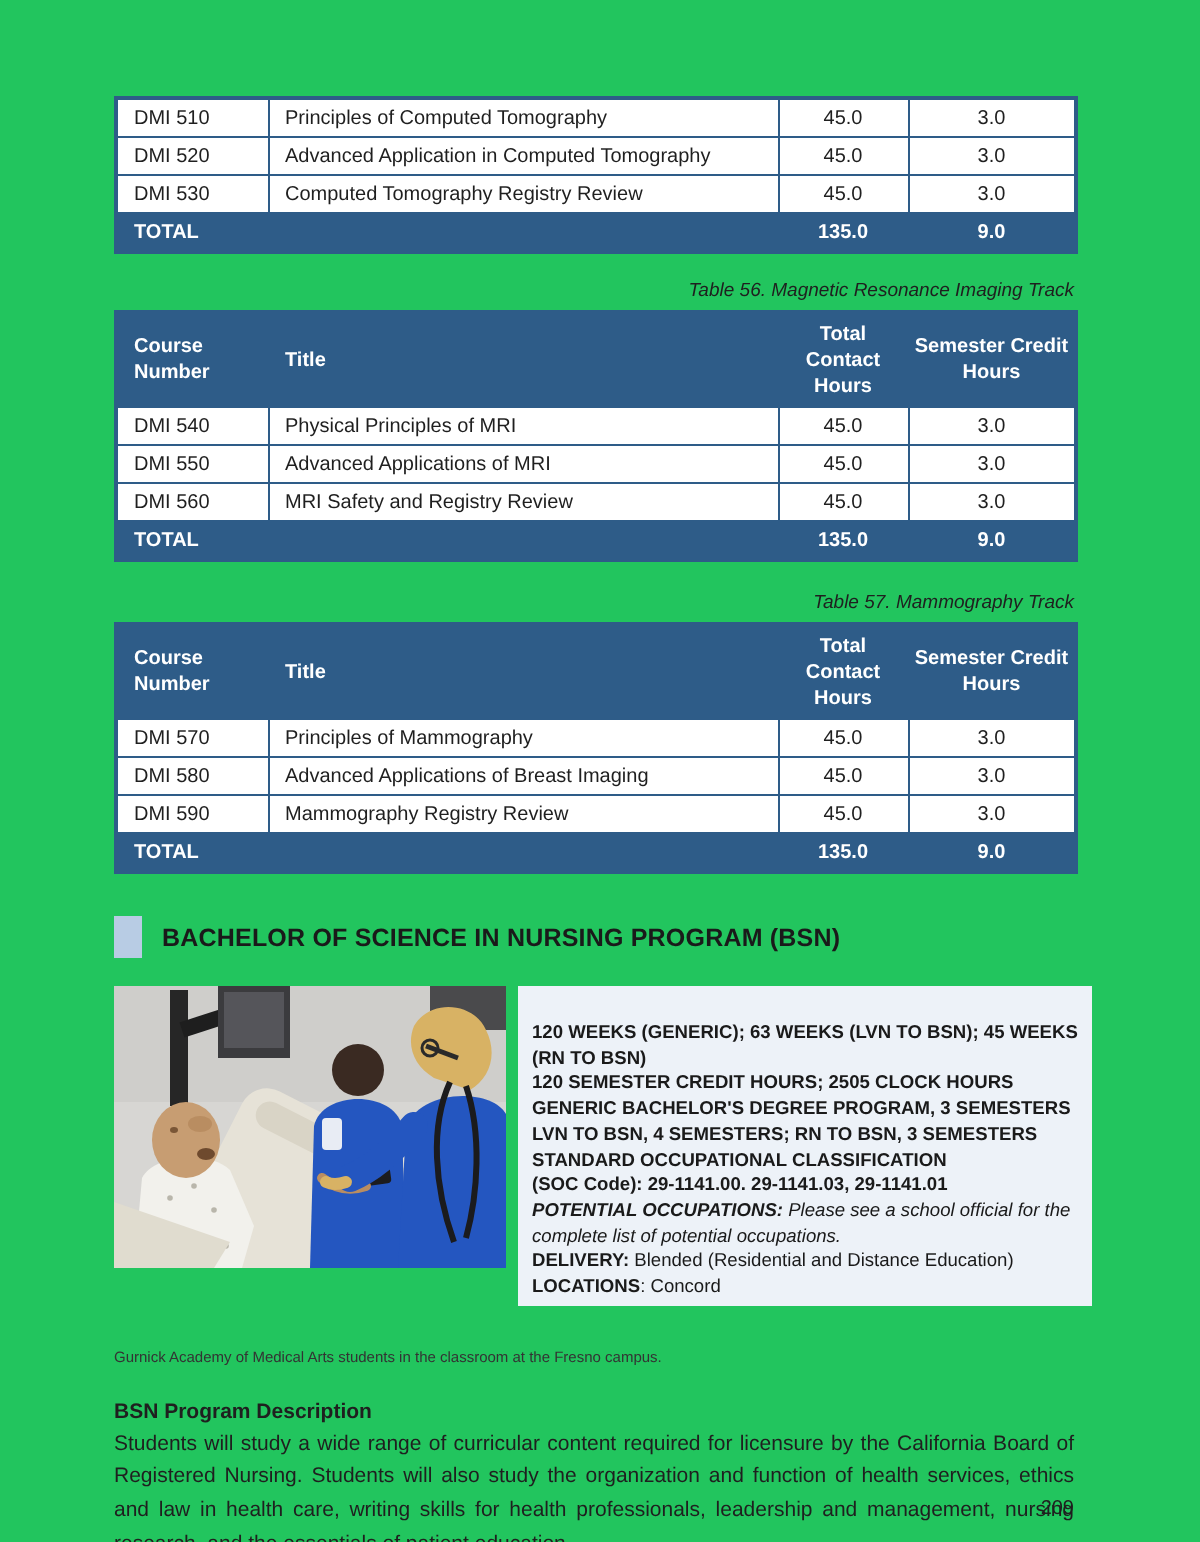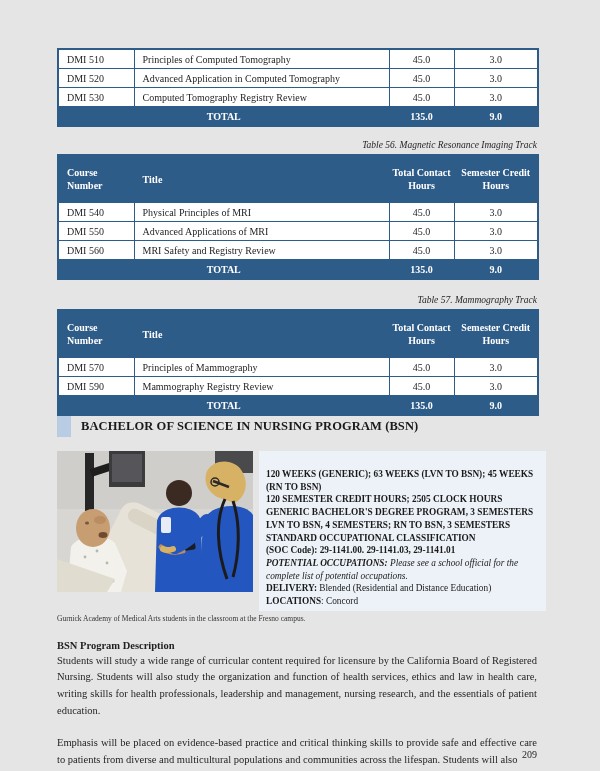--- a/index.html
+++ b/index.html
@@ -1,20 +1,20 @@
 <!DOCTYPE html>
 <html><head>
 <meta charset="utf-8">
 <style>
   html,body{margin:0;padding:0;background:#ffffff;}
   .page{
     position:relative;
     width:600px;height:771px;
-    background:#e5e5e5;
-    font-family:Liberation Serif, serif;
+    background:#22c55e;
+    font-family:Liberation Sans, sans-serif;
     color:#1f1f1f;
     overflow:hidden;
   }
   .content{position:absolute;left:57px;top:48px;width:480px;}
 
   
   table.course-table{
     border-collapse:collapse;
     width:480px;
     table-layout:fixed;
@@ -37,56 +37,55 @@
     padding:2.5px 8px;
     height:13px;
     background:#ffffff;
     vertical-align:middle;
     white-space:nowrap;overflow:hidden;
   }
   table.course-table td.num{text-align:center;padding:2.5px 2px;}
   tr.total-row td{
     background:#2E5C88;color:#ffffff;font-weight:bold;
     border-color:#2E5C88;
-    text-align:center;
   }
   tr.total-row td.num{border-left:1px solid #8aa6c6;}
 
   .table-caption{
     font-size:9.5px;font-style:italic;color:#1f1f1f;
     margin:13px 0 4px 0;
     text-align:right;
   }
   .gap-before-caption{margin-top:15px;}
 
   
   .section-heading{
     display:flex;align-items:center;
-    margin-bottom:14px;text-align:right;
+    margin-top:21px;margin-bottom:14px;text-align:right;
   }
   .heading-square{
     width:14px;height:21px;background:#B8CCE4;
     margin-right:10px;flex:0 0 auto;
   }
   .section-heading .txt{
     font-size:12.5px;font-weight:bold;color:#1a1a1a;
     letter-spacing:0.1px;
   }
 
   .media-row{display:flex;width:489px;align-items:stretch;}
   .photo-wrap{width:196px;height:141px;flex:0 0 auto;overflow:hidden;}
   .info-panel{
     flex:1;margin-left:6px;background:#EDF2F8;
     padding:17px 4px 3px 7px;
     font-size:9.3px;font-weight:bold;line-height:12.7px;color:#1a1a1a;
   }
   .info-panel .italic{font-style:italic;font-weight:bold;}
   .info-panel .normal{font-weight:normal;}
   .photo-caption{
-    font-size:7.5px;color:#333333;margin-top:3px;width:300px;
+    font-size:7.5px;color:#333333;margin-top:21px;width:300px;
   }
 
   .desc-heading{font-size:10.5px;font-weight:bold;margin-top:17px;}
   .body-para{
     font-size:10.5px;line-height:16.6px;text-align:justify;
     margin-top:2px;width:480px;
   }
   .body-para.second{margin-top:16px;}
 
   .page-number{
@@ -190,20 +189,26 @@
           <th>Course Number</th>
           <th>Title</th>
           <th class="num">Total Contact Hours</th>
           <th class="num">Semester Credit Hours</th>
         </tr>
       </thead>
       <tbody>
         <tr>
           <td>DMI 570</td>
           <td>Principles of Mammography</td>
+          <td class="num">45.0</td>
+          <td class="num">3.0</td>
+        </tr>
+        <tr>
+          <td>DMI 580</td>
+          <td>Advanced Applications of Breast Imaging</td>
           <td class="num">45.0</td>
           <td class="num">3.0</td>
         </tr>
         <tr>
           <td>DMI 590</td>
           <td>Mammography Registry Review</td>
           <td class="num">45.0</td>
           <td class="num">3.0</td>
         </tr>
         <tr class="total-row">

